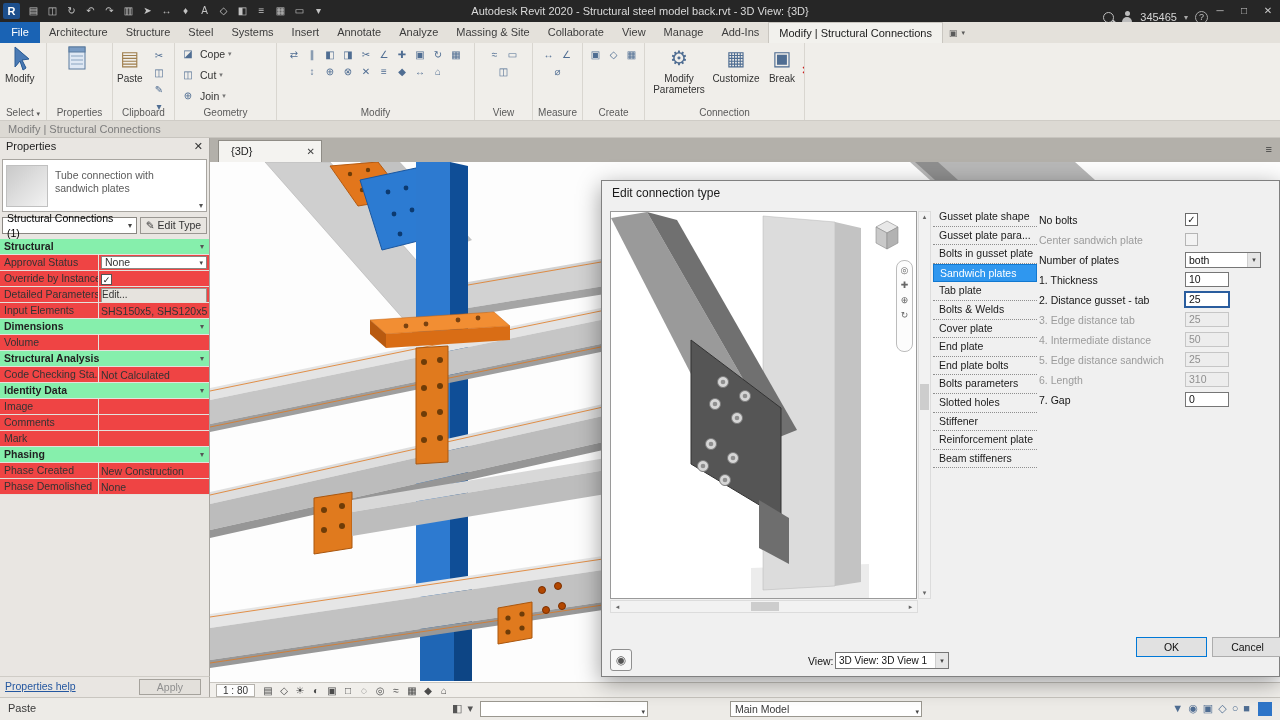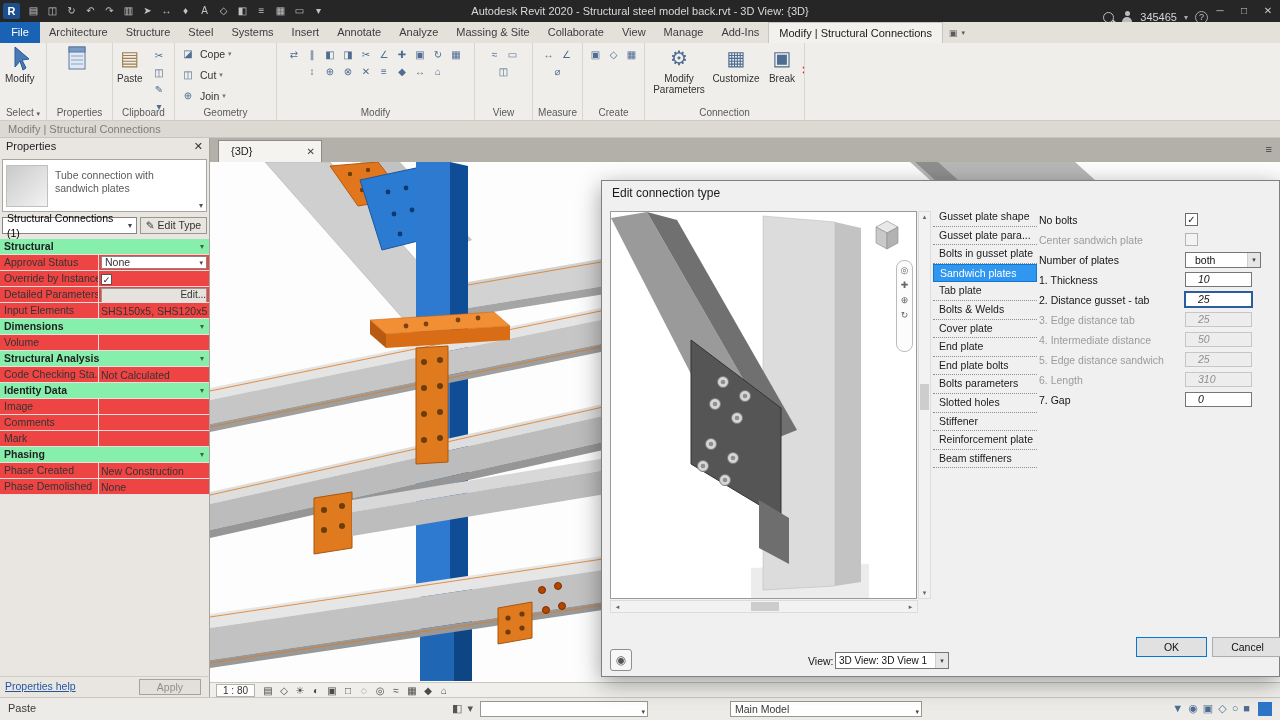--- a/index.html
+++ b/index.html
@@ -62,21 +62,21 @@
   .edit-type-btn { position:absolute; left:140px; top:79px; width:67px; height:17px; background:#e8e5e0; border:1px solid #9a9792; font-size:10.5px; line-height:15px; text-align:center; color:#333; }
   [data-gen="prop-rows"] { position:absolute; left:0; top:101px; width:209px; }
   .prow { height:16px; display:flex; background:#ef4444; border-bottom:1px solid #e4e1dc; font-size:10.5px; line-height:15px; color:#333; }
   .psec { background:#86efac; font-weight:bold; color:#222; padding:0 5px 0 4px; justify-content:space-between; }
   .sec-caret { font-size:8px; color:#555; font-weight:normal; }
   .plabel-cell { width:99px; padding-left:4px; border-right:1px solid #e4e1dc; white-space:nowrap; overflow:hidden; }
   .pval-cell { flex:1; padding:1px 2px; position:relative; overflow:hidden; }
   .val-combo { height:13px; border:1px solid #8a8782; background:#fff; display:flex; justify-content:space-between; padding:0 3px; line-height:11px; font-size:10.5px; }
   .val-combo .cc { font-size:7px; color:#444; }
   .cbx { display:inline-block; width:11px; height:11px; border:1px solid #555; background:#fff; line-height:10px; text-align:center; font-size:9px; margin-top:1px; color:#111; }
-  .val-btn { display:block; height:21px; background:#e6e3de; border:1px solid #99968f; text-align:right; line-height:11px; font-size:10px; color:#333; }
+  .val-btn { display:block; height:21px; background:#e6e3de; border:1px solid #99968f; text-align:left; line-height:11px; font-size:10px; color:#333; }
   .val-text { display:block; white-space:nowrap; overflow:hidden; }
   #props-footer { position:absolute; left:0; top:676px; width:210px; height:21px; background:#e9e6e2; border-top:1px solid #cfccc6; border-right:1px solid #a8a5a0; }
   .help-link { position:absolute; left:5px; top:3px; color:#2457a0; text-decoration:underline; font-size:10.5px; }
   .apply-btn { position:absolute; right:8px; top:2px; width:62px; height:16px; background:#e3e0db; border:1px solid #a5a29c; color:#8f8f8f; text-align:center; line-height:14px; font-size:10.5px; }
 
   
   #view-tabbar { position:absolute; left:210px; top:138px; width:1070px; height:24px; background:#b3b0aa; }
   .vtab { position:absolute; left:8px; top:2px; width:104px; height:22px; background:#f4f3f0; border:1px solid #8f8c86; border-bottom:none; font-size:11px; line-height:21px; padding-left:12px; color:#222; }
   .vtab-close { position:absolute; right:6px; top:0; font-size:10px; color:#444; }
   .tabbar-menu { position:absolute; right:8px; top:5px; font-size:11px; color:#3a3a3a; }
@@ -110,24 +110,24 @@
   .hthumb { position:absolute; left:140px; top:1px; width:28px; height:9px; background:#cdcdcd; }
   .dlist { position:absolute; left:331px; top:27px; width:104px; }
   .dli { height:18.6px; line-height:17px; padding-left:6px; font-size:10.5px; color:#1a1a1a; border-bottom:1px dotted #8f8f8f; white-space:nowrap; overflow:hidden; }
   .dli.sel { background:#2f97ef; color:#fff; border:1px solid #1178d0; }
   .dparams { position:absolute; left:437px; top:30px; width:242px; }
   .drow { position:relative; height:20px; }
   .dlabel { position:absolute; left:0; top:3px; font-size:10.5px; color:#141414; white-space:nowrap; }
   .dlabel.dis { color:#9b9b9b; }
   .dcb { position:absolute; left:146px; top:2px; width:13px; height:13px; border:1px solid #6a6a6a; background:#fff; font-size:10px; line-height:11px; text-align:center; color:#222; }
   .dcb.dis { border-color:#b5b5b5; background:#f3f3f3; }
-  .dinp { position:absolute; left:146px; top:1px; width:67px; height:15px; border:1px solid #767676; background:#fff; font-size:10.5px; line-height:13px; padding-left:12px; color:#111;font-style:italic; }
+  .dinp { position:absolute; left:146px; top:1px; width:44px; height:15px; border:1px solid #767676; background:#fff; font-size:10.5px; line-height:13px; padding-left:3px; color:#111; }
   .dinp.foc { border:1px solid #2a5d9e; outline:1px solid #2a5d9e; }
   .dinp.dis { border-color:#c6c6c6; background:#ededed; color:#8f8f8f; }
-  .dsel { position:absolute; left:146px; top:1px; width:76px; height:16px; border:1px solid #767676; background:#fff; font-size:10.5px; line-height:14px; padding-left:9px; color:#111; }
+  .dsel { position:absolute; left:146px; top:1px; width:76px; height:16px; border:1px solid #767676; background:#fff; font-size:10.5px; line-height:14px; padding-left:3px; color:#111; }
   .dsel .dsel-caret { position:absolute; right:0; top:0; width:13px; height:14px; background:#e6e6e6; text-align:center; font-size:7px; line-height:14px; color:#444; border-left:1px solid #cfcfcf; }
   .cam-btn { position:absolute; left:8px; top:468px; width:22px; height:22px; border:1px solid #8f8f8f; border-radius:3px; background:#f7f7f7; text-align:center; line-height:20px; font-size:12px; color:#555; }
   .dview-label { position:absolute; left:206px; top:474px; font-size:10.5px; color:#141414; }
   .dview-sel { position:absolute; left:233px; top:471px; width:114px; height:17px; border:1px solid #767676; background:#fff; font-size:10px; line-height:15px; padding-left:3px; color:#111; }
   .dview-sel .dsel-caret { position:absolute; right:0; top:0; width:13px; height:15px; background:#e6e6e6; text-align:center; font-size:7px; line-height:15px; color:#444; border-left:1px solid #cfcfcf; }
   .dbtn { position:absolute; top:456px; width:71px; height:20px; background:#e1e1e1; border:1px solid #adadad; font-size:10.5px; text-align:center; line-height:18px; color:#111; }
   .ok-btn { left:534px; border-color:#0078d7; }
   .cancel-btn { left:610px; }
 </style>
 </head>

